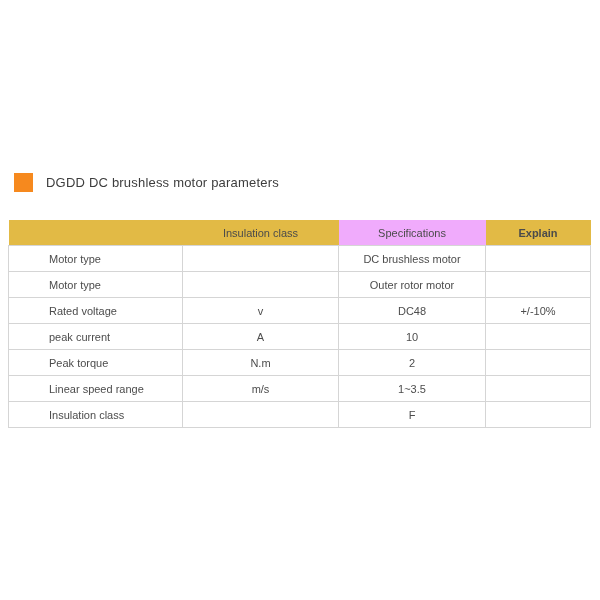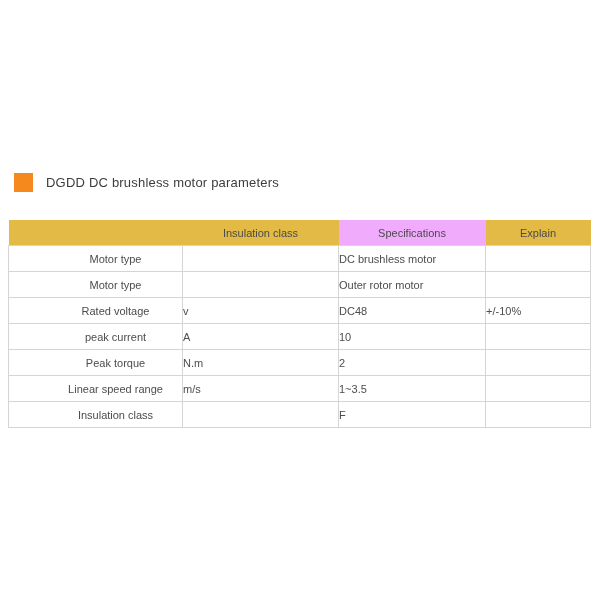--- a/index.html
+++ b/index.html
@@ -53,28 +53,28 @@
     color: #4b4b4b;
     text-align: center;
     border: none;
     padding: 0;
   }
   .spec-table tbody td {
     height: 25px;
     border: 1px solid #d5d5d5;
     font-size: 11px;
     color: #4c4c4c;
-    text-align: left;
+    text-align: center;
     padding: 0;
     background: #ffffff;
     white-space: nowrap;
     overflow: hidden;
   }
   .spec-table tbody td.param {
-    text-align: center;
+    text-align: left;
     padding-left: 40px;
   }
 </style>
 </head>
 <body>
 
 <div class="canvas">
 
   <div class="brand">
     <span class="bullet" style="background: rgb(246, 137, 30);"></span>
@@ -86,21 +86,21 @@
       <col style="width:174px">
       <col style="width:156px">
       <col style="width:147px">
       <col style="width:105px">
     </colgroup>
     <thead>
       <tr>
         <th style="background: rgb(226, 186, 69);"></th>
         <th style="background: rgb(226, 186, 69);">Insulation class</th>
         <th style="background: #f0abfc;">Specifications</th>
-        <th style="background: rgb(226, 186, 69);">Explain</th>
+        <th style="background: rgb(226, 186, 69); font-weight: bold;">Explain</th>
       </tr>
     </thead>
     <tbody>
         <tr>
           <td class="param">Motor type</td>
           <td></td>
           <td>DC brushless motor</td>
           <td></td>
         </tr>
         <tr>

